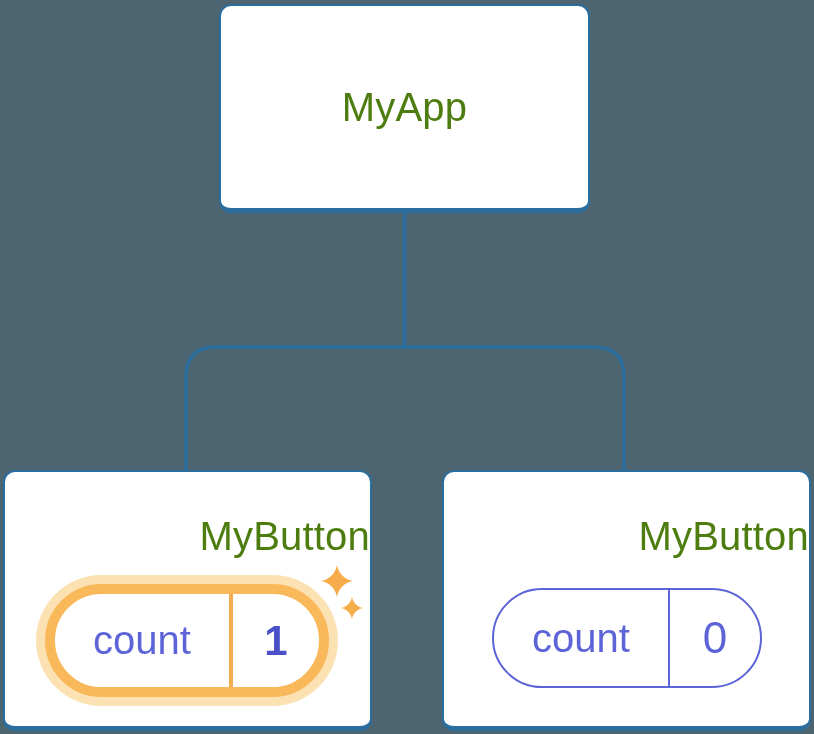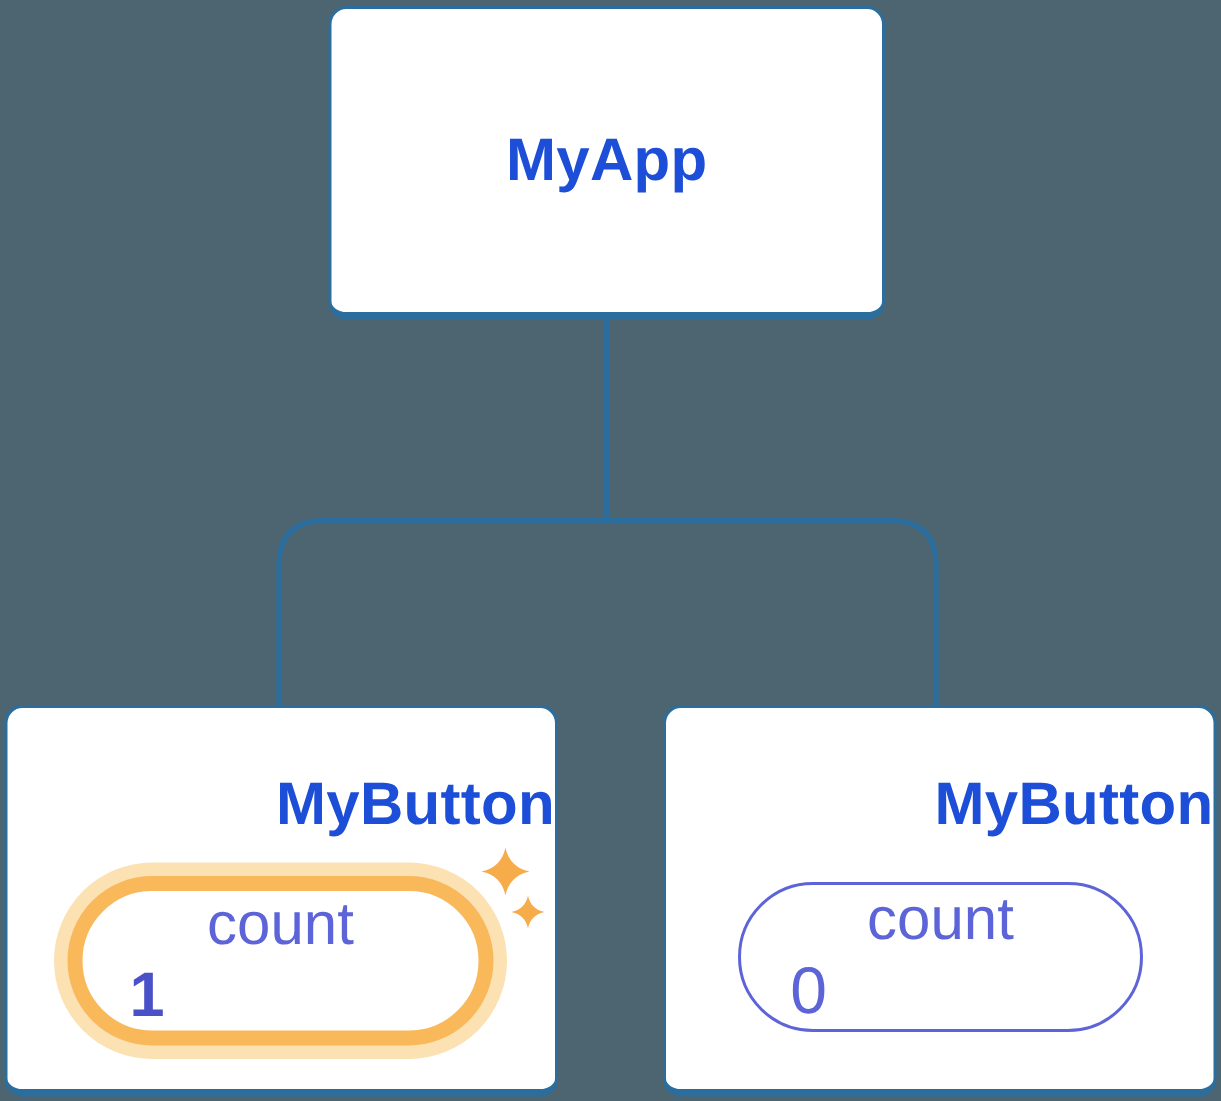--- a/index.html
+++ b/index.html
@@ -34,43 +34,42 @@
     top: 4px;
     width: 371px;
     height: 209px;
     display: flex;
     align-items: center;
     justify-content: center;
   }
   .card-child-left  { left: 3px;   top: 470px; width: 369px; height: 261px; }
   .card-child-right { left: 442px; top: 470px; width: 369px; height: 261px; }
   .node-title {
-    color: #1d4ed8;
+    color: #4d7c0f;
     font-size: 40px;
-    font-weight: 700;
+    font-weight: 400;
     letter-spacing: 0.2px;
     text-align: center;
   }
   .child-title {
     position: absolute;
     top: 42px;
     left: 0;
     width: 100%;
     line-height: 44px;
     text-align: right;
   }
   .pill {
     position: absolute;
     background: #FFFFFF;
     border-radius: 999px;
     box-sizing: border-box;
     display: flex;
     align-items: stretch;
     overflow: hidden;
-    flex-direction: column;
   }
   .pill-active {
     left: 40px;
     top: 112px;
     width: 284px;
     height: 113px;
     border: 10px solid #F9B85A;
     box-shadow: 0 0 0 9px #FCE1B3;
   }
   .pill-idle {

